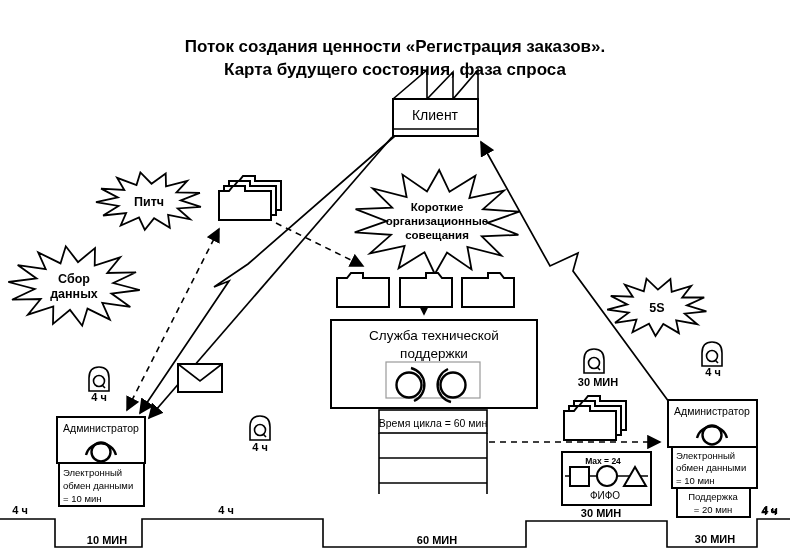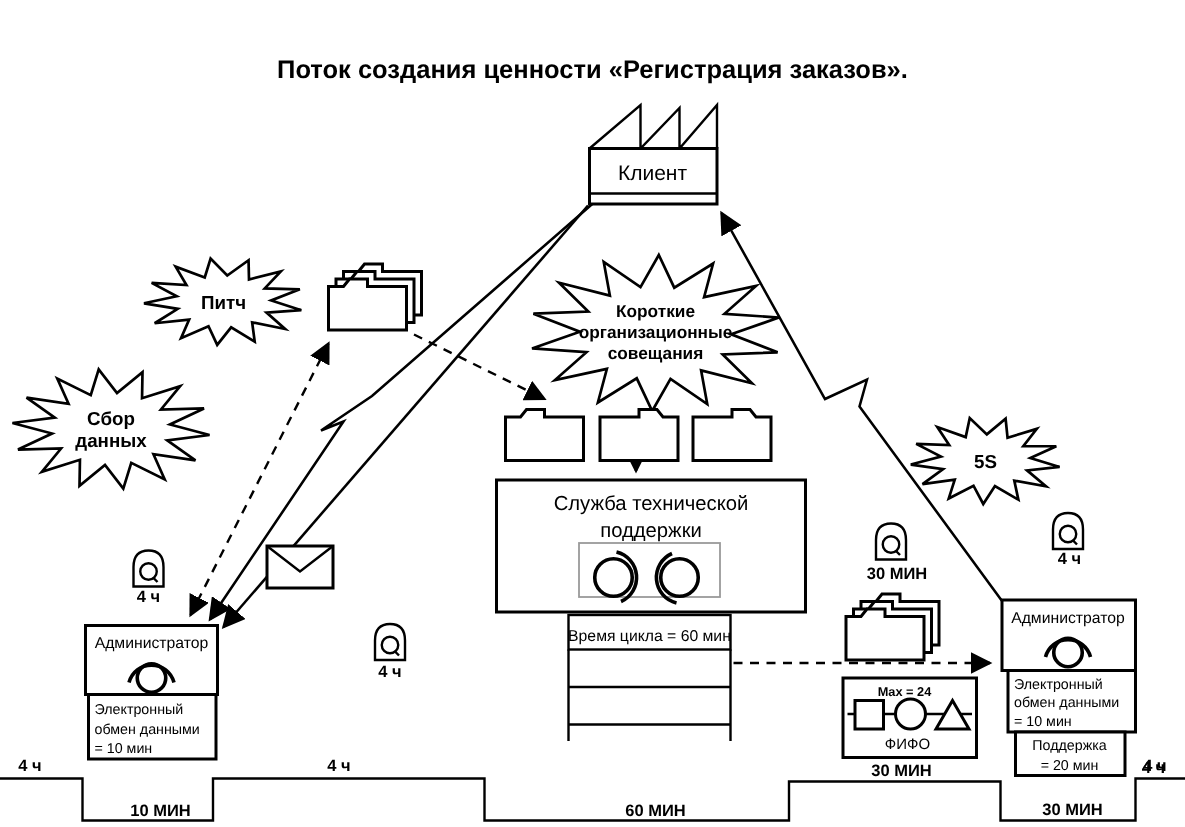--- a/index.html
+++ b/index.html
@@ -16,20 +16,21 @@
   .op{fill:none;stroke:#000;stroke-width:2.4;}
   .lbl{font-size:11px;font-weight:bold;}
   .boxtxt{font-size:9.5px;}
 </style>
 </head>
 <body>
 
 <div class="page">
   <div class="title">
     <div>Поток создания ценности «Регистрация заказов».</div>
+    <div>Карта будущего состояния, фаза спроса</div>
   </div>
 
   <svg width="790" height="551" viewBox="0 0 790 551">
     <defs>
       <marker id="ah" markerWidth="10" markerHeight="9" refX="8" refY="4.5" orient="auto-start-reverse">
         <path d="M0,0 L9,4.5 L0,9 z" fill="#000"></path>
       </marker>
     </defs>
 
     <polyline class="flow" points="396,135 248,264 214,287 229,281 140,413" marker-end="url(#ah)"></polyline>

